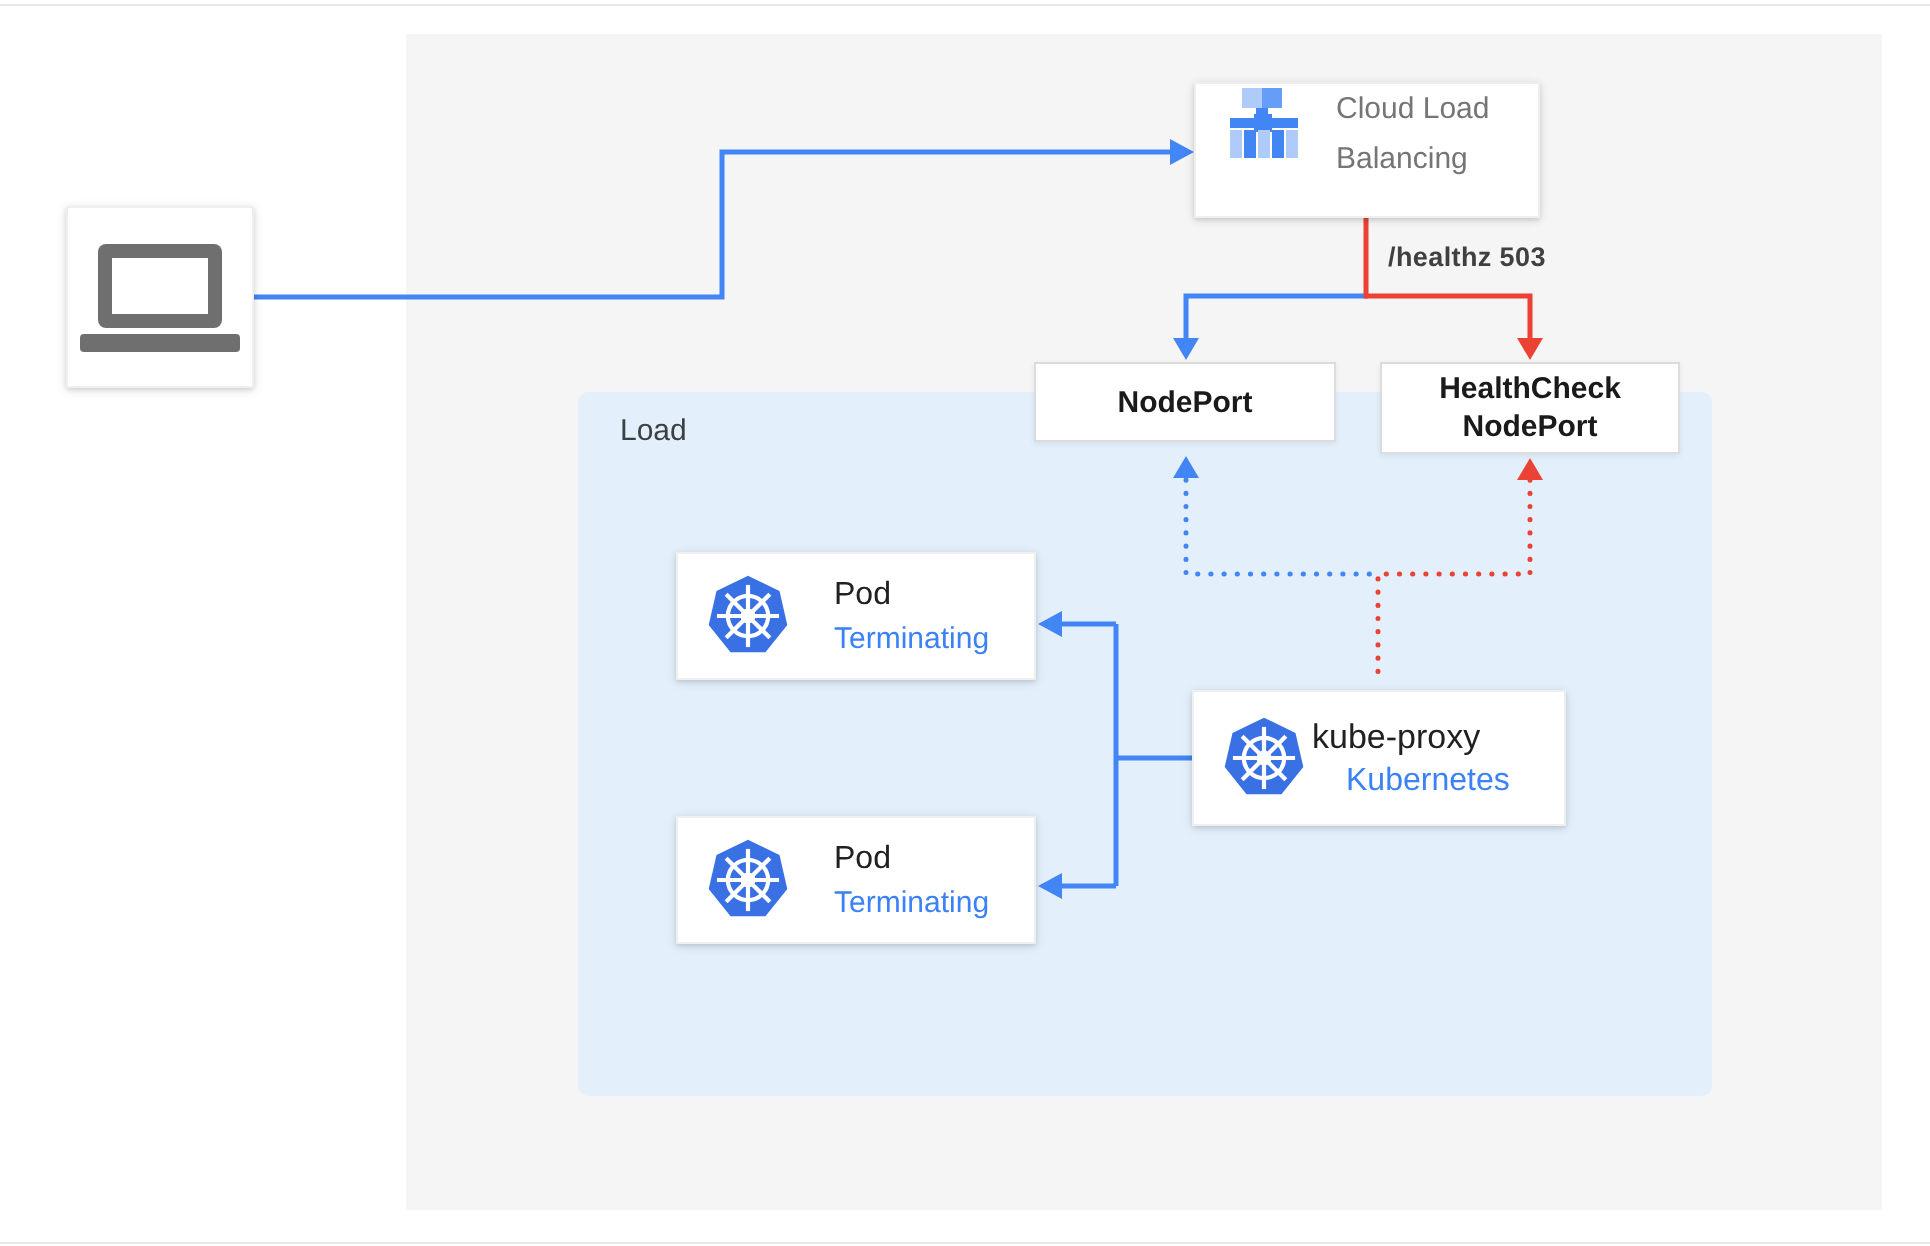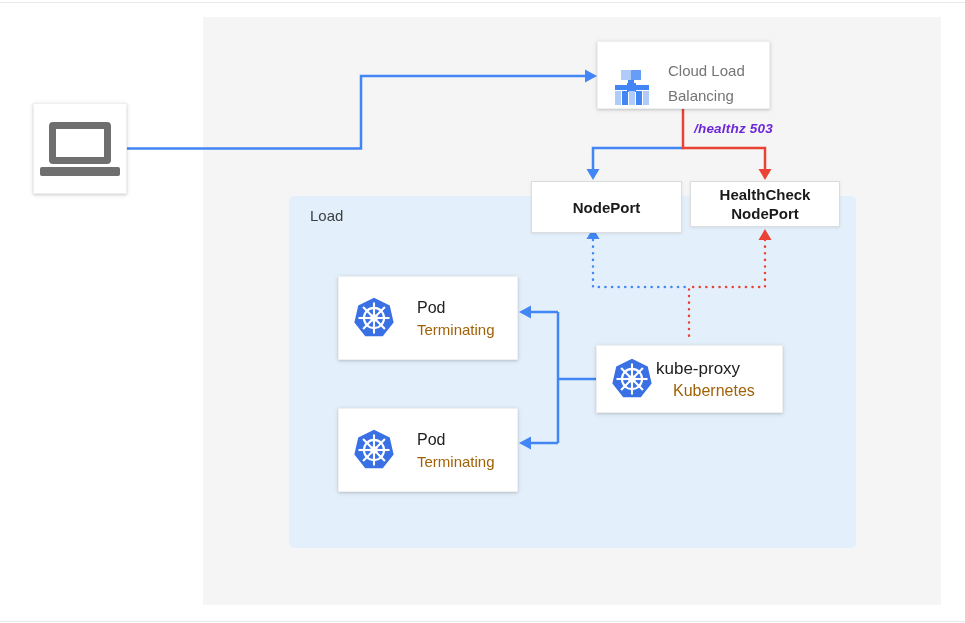--- a/index.html
+++ b/index.html
@@ -20,39 +20,39 @@
   svg.connectors { position:absolute; left:0; top:0; z-index:3; }
 
   .card { position:absolute; background:#fff; box-sizing:border-box; z-index:4;
     border:1px solid #efefef;
     box-shadow:0 1px 2px rgba(0,0,0,.10), 0 1px 5px rgba(0,0,0,.12); }
 
   .laptop-card { left:33px; top:103px; width:94px; height:91px;
     display:flex; align-items:center; justify-content:center; }
 
   .clb-card { left:597px; top:41px; width:173px; height:68px;
-    display:flex; align-items:flex-end; gap:13px; padding-left:13px; }
+    display:flex; align-items:flex-start; gap:13px; padding-left:13px; }
   .clb-text { font-size:15px; color:#757575; line-height:25px; width:96px; }
 
   .healthz { position:absolute; left:694px; top:121px; font-size:13.5px; font-weight:bold;
-    color:#6d28d9; z-index:4; letter-spacing:.2px;font-style:italic; }
+    color:#404040; z-index:4; letter-spacing:.2px; }
 
   .portbox { position:absolute; background:#fff; box-sizing:border-box; z-index:4;
     border:1px solid #dcdcdc; box-shadow:0 1px 3px rgba(0,0,0,.08);
     display:flex; align-items:center; justify-content:center; text-align:center;
     font-size:15px; font-weight:bold; color:#1a1a1a; line-height:19px; }
-  .nodeport-box { left:531px; top:181px; width:151px; height:52px; }
+  .nodeport-box { left:517px; top:181px; width:151px; height:40px; }
   .hcnodeport-box { left:690px; top:181px; width:150px; height:46px; padding:0 16px; }
 
   .k8s-card { display:flex; align-items:center; }
-  .pod-card { left:338px; top:276px; width:180px; height:84px; gap:22px; padding-left:14px; }
+  .pod-card { left:338px; top:276px; width:180px; height:64px; gap:22px; padding-left:14px; }
   .pod-card.second { top:408px; }
   .kubeproxy-card { left:596px; top:345px; width:187px; height:68px; gap:3px; padding-left:14px; }
   .card-title { font-size:16px; color:#212121; line-height:22px; }
-  .card-sub { font-size:15px; color:#a16207; line-height:21px;text-align:right; }
+  .card-sub { font-size:15px; color:#3b82f6; line-height:21px;text-align:right; }
   .kubeproxy-card .card-title { font-size:17px; }
   .kubeproxy-card .card-sub { font-size:16px;margin-left:17px; }
   .k8s-icon { flex:0 0 auto; }
 </style>
 </head>
 <body>
 
 <div class="hairline top"></div>
 <div class="hairline bottom"></div>
 

